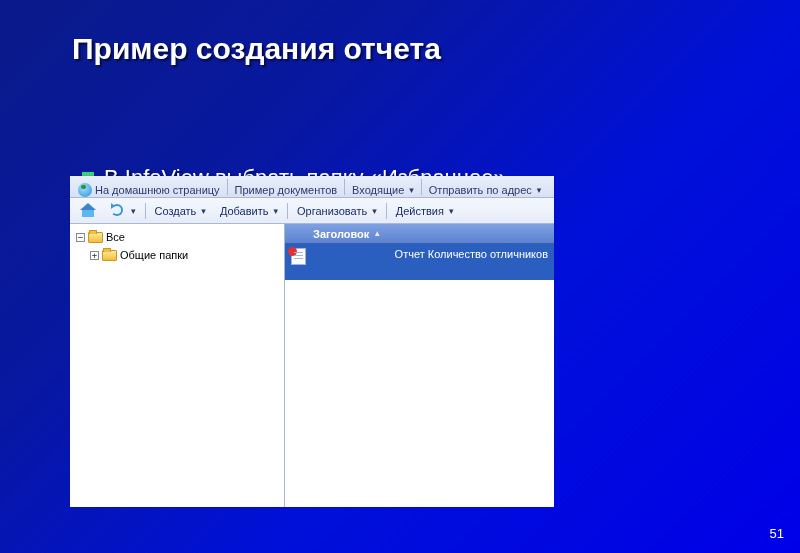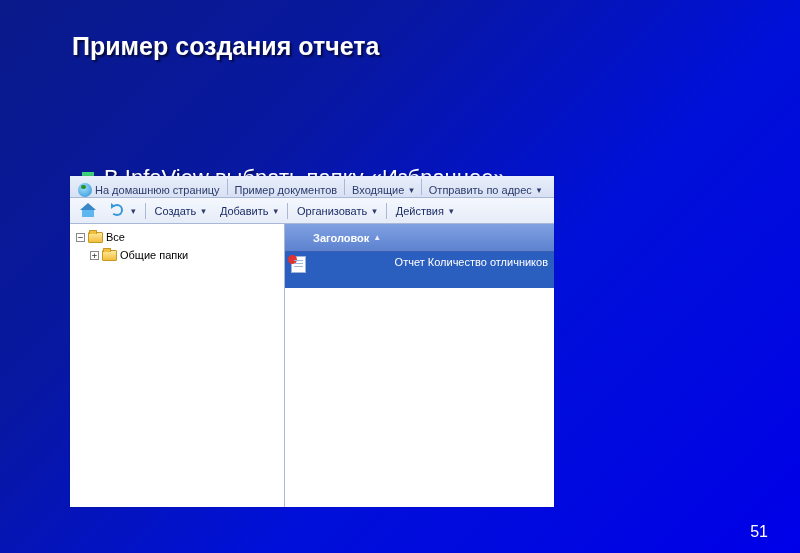--- a/index.html
+++ b/index.html
@@ -9,21 +9,21 @@
     background: linear-gradient(135deg, #0a1a8a 0%, #0818a0 30%, #0010d8 60%, #0000e8 100%);
     font-family: Arial, Tahoma, sans-serif;
     position: relative;
     overflow: hidden;
   }
   .slide-title {
     position: absolute;
     top: 32px;
     left: 72px;
     color: #fff;
-    font-size: 25px;
+    font-size: 30px;
     font-weight: bold;
     text-shadow: 2px 2px 2px rgba(0,0,0,0.6);
   }
   .bullet-row {
     position: absolute;
     top: 165px;
     left: 82px;
     display: flex;
     align-items: center;
     gap: 10px;
@@ -36,23 +36,23 @@
   }
   .bullet-text {
     color: #fff;
     font-size: 22px;
     text-shadow: 2px 2px 2px rgba(0,0,0,0.55);
     white-space: nowrap;
   }
   .page-number {
     position: absolute;
     bottom: 12px;
-    right: 32px;
+    right: 16px;
     color: #fff;
-    font-size: 16px;
+    font-size: 13px;
   }
   
   .scr {
     position: absolute;
     top: 176px;
     left: 70px;
     width: 484px;
     height: 331px;
     background: #fff;
     box-shadow: 0 0 1px rgba(0,0,0,0.4);
@@ -134,21 +134,21 @@
   .tree-node.depth1b { padding-left: 20px; }
   .tree-node.selected { background:#dbe8ff; }
   .toggle { width:9px; height:9px; border:1px solid #888; font-size:9px; line-height:7px; text-align:center; font-family:monospace; background:#fff; color:#333; }
   .folder-icon { width:15px; height:11px; background: linear-gradient(#ffe79a,#f2be3d); border:1px solid #c79a1f; border-radius:1px; position:relative; }
   .folder-icon::before { content:""; position:absolute; top:-3px; left:0; width:6px; height:3px; background:#f2be3d; border:1px solid #c79a1f; border-bottom:none; border-radius:1px 1px 0 0; }
   .folder-open { background: linear-gradient(#fff3c7,#f6cd55); }
   .docs-icon { width:14px; height:12px; background:#bcd6f5; border:1px solid #6a8cc5; position:relative; }
   .docs-icon::after { content:""; position:absolute; top:2px; left:2px; width:10px; height:1px; background:#6a8cc5; box-shadow: 0 3px 0 #6a8cc5, 0 6px 0 #6a8cc5; }
   .right-pane { flex:1; display:flex; flex-direction:column; background:#fff; }
   .col-header {
-    height: 28px;
+    height: 20px;
     background: linear-gradient(#7fa1e2,#5d82cf);
     border-bottom:1px solid #3a5db0;
     display:flex; align-items:center;
     color:#fff;
     font-weight:bold;
     font-size:11px;
     padding-left: 28px;
     gap:4px;
   }
   .sort-arrow { font-size:8px; opacity:.85; }

